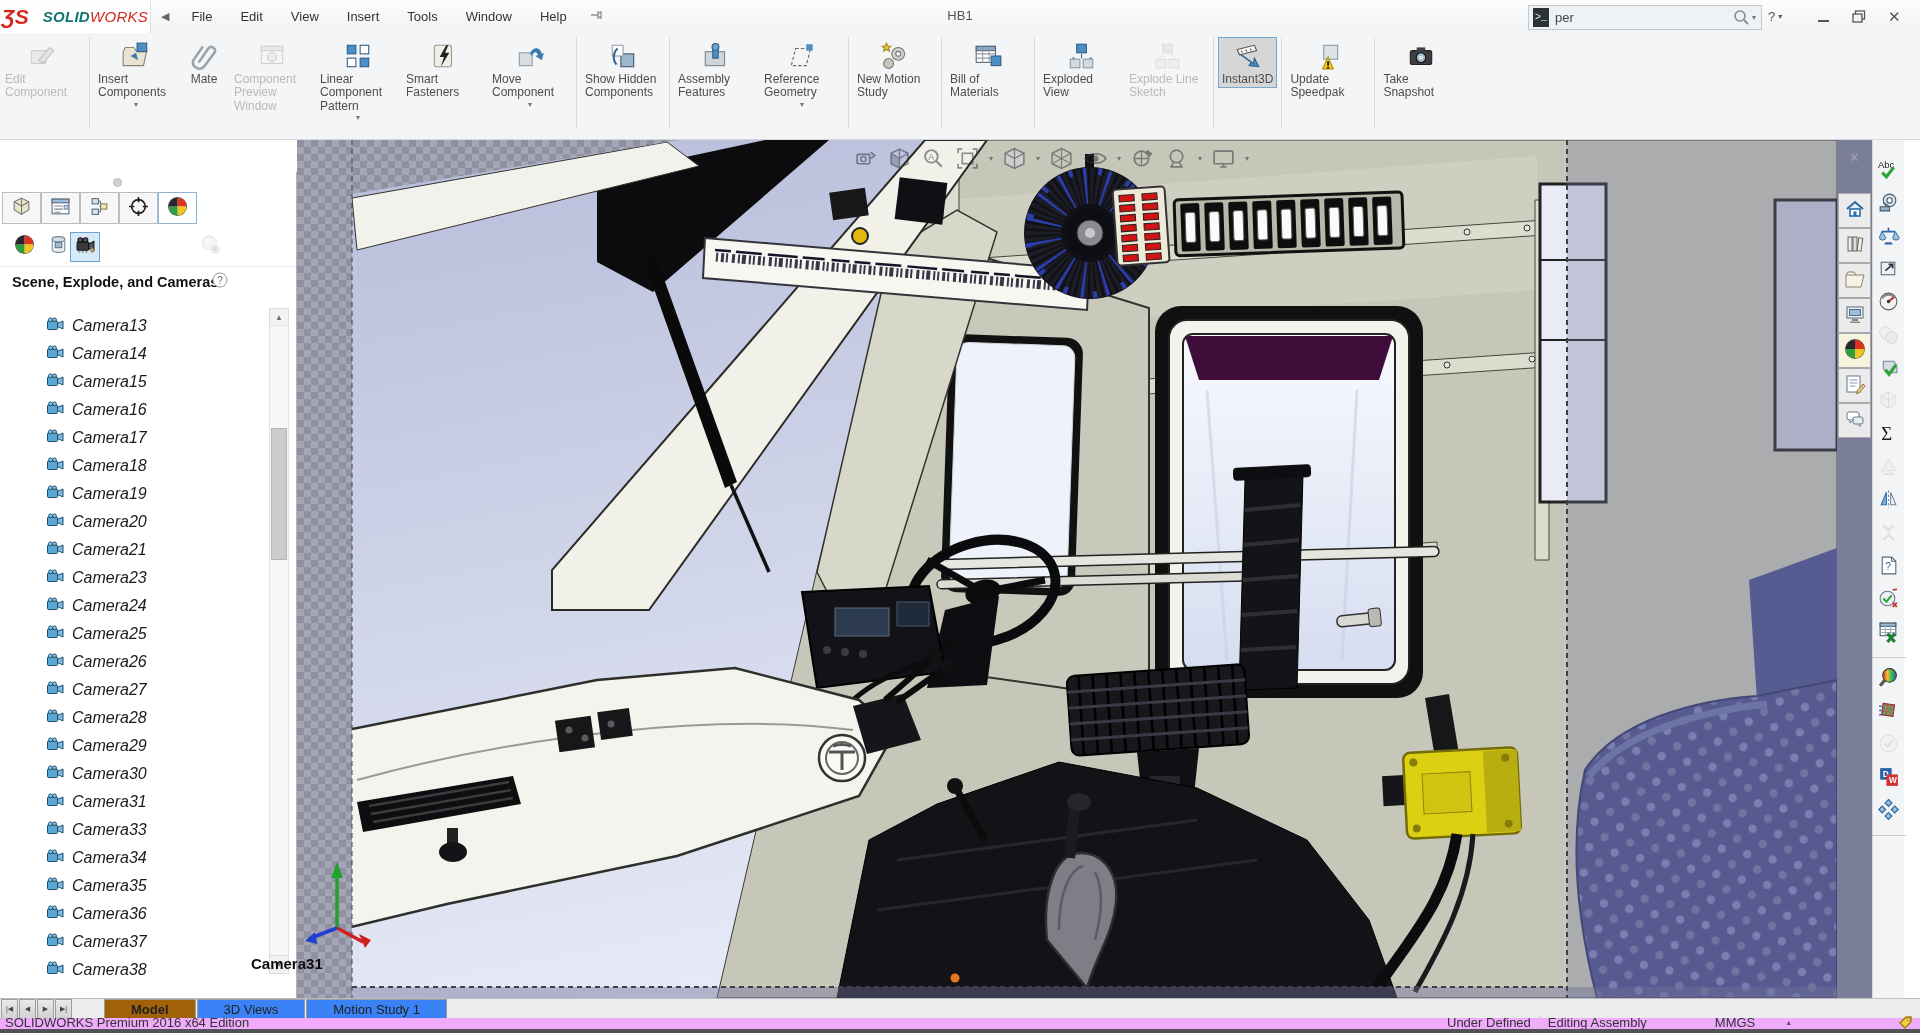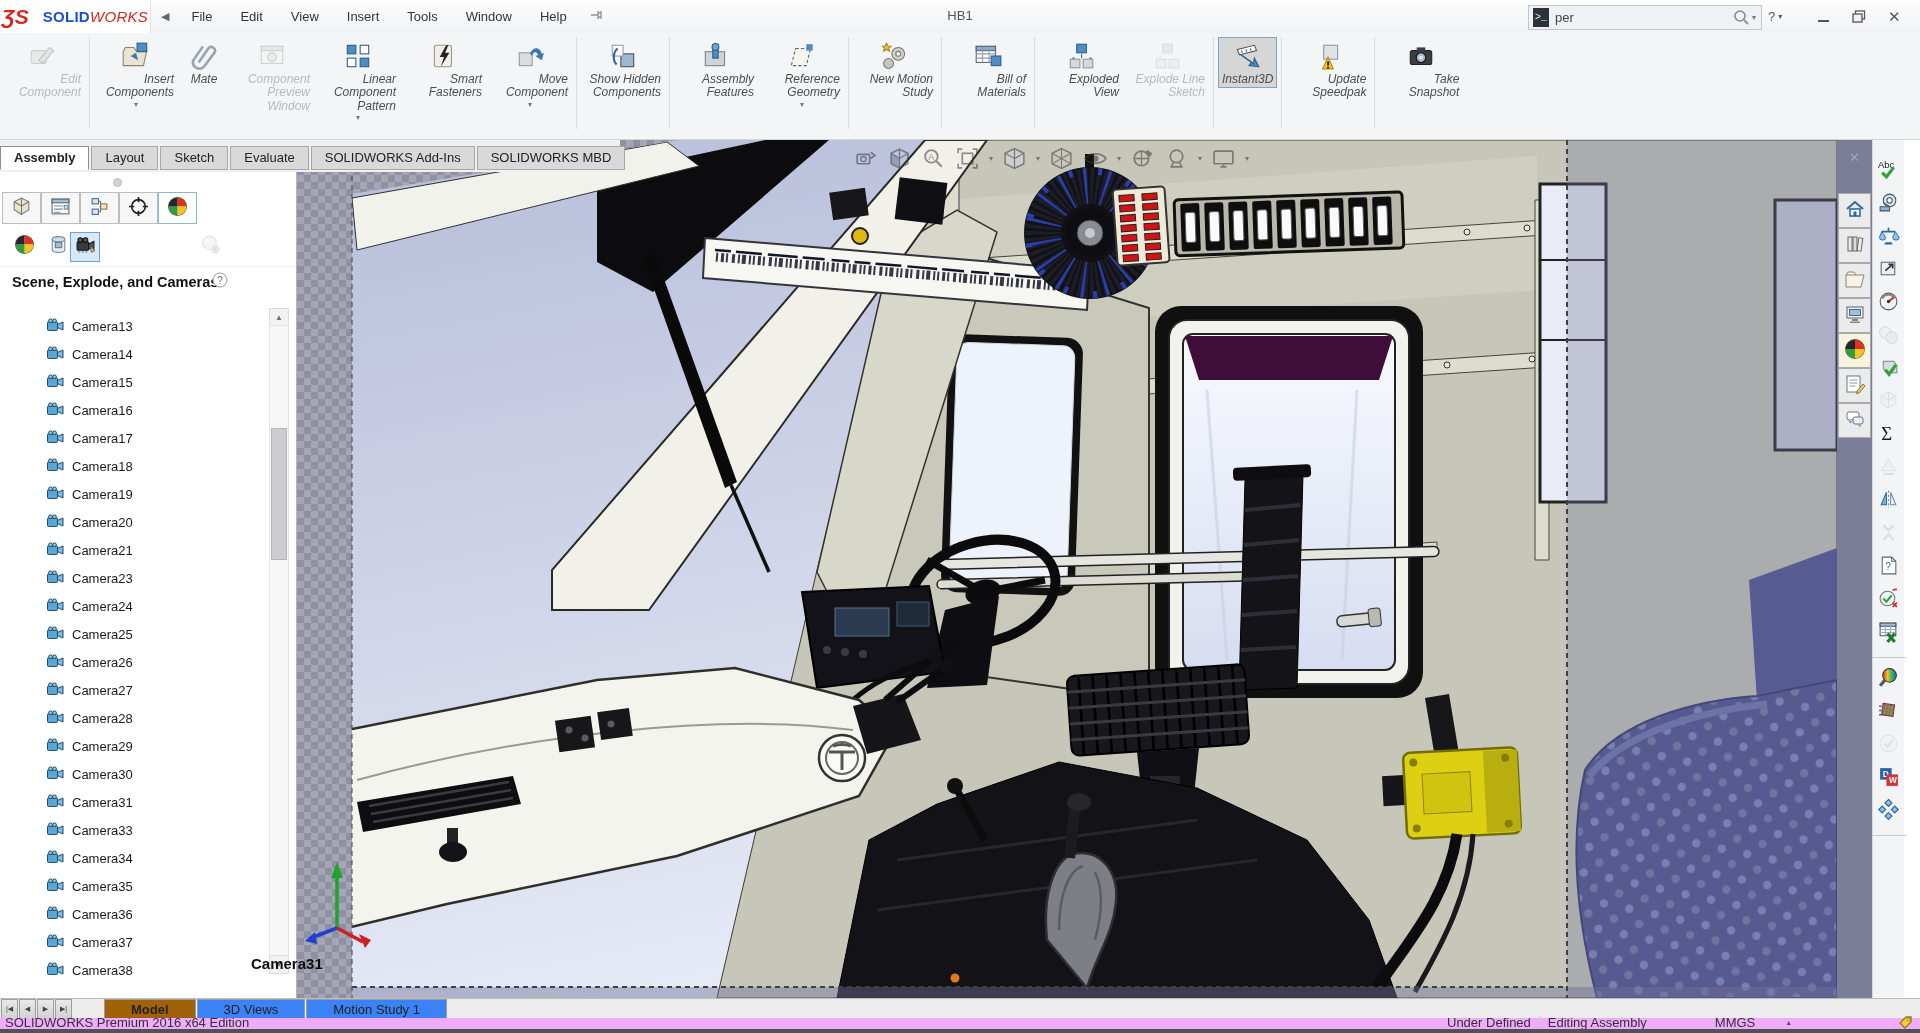--- a/index.html
+++ b/index.html
@@ -5,21 +5,21 @@
   html,body{margin:0;padding:0;background:#dfe0e2;}
   #app{position:relative;width:1920px;height:1033px;overflow:hidden;background:#fff;
        font-family:"Liberation Sans",sans-serif;font-size:13px;color:#333;}
   .abs{position:absolute;}
   
   .titlebar{left:0;top:0;width:1920px;height:33px;background:linear-gradient(#fdfdfe,#f1f2f4);
             border-bottom:1px solid #d9dadc;display:flex;align-items:center;}
   .logo{width:150px;height:32px;display:flex;align-items:center;justify-content:center;
         border-right:1px solid #e2e2e4;background:#fff;}
   .logo .ds{color:#d5281e;font-weight:bold;font-style:italic;font-size:21px;margin-right:14px;}
-  .logo .solid{color:#1d4ed8;font-weight:bold;font-size:15px;letter-spacing:.3px;}
+  .logo .solid{color:#0f766e;font-weight:bold;font-style:italic;font-size:15px;letter-spacing:.3px;}
   .logo .works{color:#d5281e;font-style:italic;font-size:15px;letter-spacing:.3px;}
   .collapse{color:#666;font-size:11px;padding:0 10px;cursor:default;}
   .menubar{display:flex;gap:4px;}
   .menu-item{padding:4px 12px;color:#333;}
   .pin{margin-left:10px;opacity:.7;}
   .doc-title{left:0;right:0;top:8px;text-align:center;color:#555;font-size:13px;pointer-events:none;}
   .searchbox{left:1528px;top:5px;width:232px;height:23px;background:#eef1f6;border:1px solid #c3c6cb;
              display:flex;align-items:center;}
   .search-cmd{width:19px;height:19px;margin:0 4px;background:#2d3238;color:#cfe;display:flex;
               align-items:center;justify-content:center;font-size:10px;font-family:"Liberation Mono",monospace;}
@@ -30,21 +30,21 @@
   .help-ctl{left:1768px;gap:3px;}
   .win-min{left:1818px;}.win-rest{left:1852px;}.win-close{left:1888px;font-size:15px;}
   .minbar{display:inline-block;width:11px;border-bottom:2px solid #555;height:8px;}
   
   .ribbon{left:0;top:33px;width:1920px;height:107px;background:#f4f5f6;border-bottom:1px solid #d5d5d7;
           display:flex;align-items:flex-start;padding-top:4px;box-sizing:border-box;}
   .rbtn{display:flex;flex-direction:column;align-items:center;margin:0 1px;padding:3px 3px 1px;
         max-width:76px;min-width:40px;border:1px solid transparent;}
   .ricon{width:30px;height:30px;}
   .ricon svg{width:30px;height:30px;display:block;}
-  .rlabel{font-size:12px;line-height:1.12;color:#4d4d4d;text-align:right;margin-top:2px;font-style:italic;}
+  .rlabel{font-size:12px;line-height:1.12;color:#4d4d4d;text-align:left;margin-top:2px;}
   .rcaret{font-size:8px;color:#777;margin-top:1px;line-height:1;}
   .rbtn.disabled .rlabel{color:#b9b9b9;}
   .rbtn.disabled .ricon{filter:grayscale(1) opacity(.4);}
   .rbtn.active{background:#d6d6d6;border:1px solid #74a8cc;}
   .rsep{width:1px;height:92px;background:#dcdcde;margin:0 3px;align-self:flex-start;}
   
   .tabstrip{left:0;top:140px;width:620px;height:32px;background:#f0f0f0;z-index:6;}
   .ftabs{position:absolute;left:0;top:6px;display:flex;}
   .ftab{padding:3px 13px 4px;background:#d9d9d9;border:1px solid #a9a9a9;margin-right:2px;color:#222;
         font-size:13px;white-space:nowrap;}
@@ -58,21 +58,21 @@
           align-items:center;justify-content:center;}
   .mgrtab svg{width:21px;height:21px;}
   .mgrtab.active{background:#fff;border-color:#8fb5d2;}
   .subrow{left:0;top:56px;width:296px;height:38px;border-bottom:1px solid #ececee;}
   .subtool{position:absolute;top:4px;width:28px;height:28px;display:flex;align-items:center;justify-content:center;}
   .subtool svg{width:21px;height:21px;}
   .subtool.sel{background:#d6e9f8;border:1px solid #6fa3cc;}
   .panel-header{left:12px;top:102px;font-weight:bold;font-size:14.5px;color:#111;}
   .panel-help{left:212px;top:100px;width:16px;height:16px;}
   .camlist{left:0;top:140px;width:270px;}
-  .cam-item{height:28px;display:flex;align-items:center;padding-left:46px;gap:7px;font-size:13px;color:#1a1a1a;}
+  .cam-item{height:28px;display:flex;align-items:center;padding-left:46px;gap:7px;font-size:16px;color:#1a1a1a;font-style:italic;}
   .cam-item svg{width:19px;height:14px;flex:none;}
   
   .sb{background:#f2f2f3;border:1px solid #dcdcde;color:#707070;display:flex;align-items:center;
       justify-content:center;font-size:8px;}
   .sb-up{left:269px;top:136px;width:18px;height:17px;}
   .sb-track{left:269px;top:153px;width:18px;height:630px;background:#f7f7f8;border:1px solid #e4e4e6;}
   .sb-thumb{left:271px;top:256px;width:14px;height:130px;background:#cdcdd0;border:1px solid #b5b5b8;}
   .sb-down{left:269px;top:783px;width:18px;height:17px;}
   
   .viewport{left:297px;top:140px;width:1540px;height:858px;background:#c9c9bd;overflow:hidden;}
@@ -359,30 +359,20 @@
             <rect x="10" y="6" width="8" height="4" fill="#3d3d42"></rect>
             <circle cx="14" cy="15.5" r="4.5" fill="#9fb6c6" stroke="#111"></circle>
             <circle cx="14" cy="15.5" r="2" fill="#dde8f0"></circle>
           </svg>
         </span>
       <span class="rlabel">Take Snapshot</span>
 
     </div>
     </div>
 
-  <div class="abs tabstrip">
-    <div class="ftabs" id="featureTabs">
-        <div class="ftab active">Assembly</div>
-        <div class="ftab">Layout</div>
-        <div class="ftab">Sketch</div>
-        <div class="ftab">Evaluate</div>
-        <div class="ftab">SOLIDWORKS Add-Ins</div>
-        <div class="ftab">SOLIDWORKS MBD</div>
-      </div>
-  </div>
 
   <div class="abs leftpanel">
     <div class="abs grip"></div>
     <div class="abs mgrtabs" id="mgrTabs">
         <div class="mgrtab">
           <span><svg viewBox="0 0 20 20">
               <path d="M10 2 L17 5.5 V13 L10 17.5 L3 13 V5.5 Z" fill="#e8e4c8" stroke="#777"></path>
               <path d="M10 2 V9.5 L3 5.5 M10 9.5 L17 5.5 M10 9.5 V17.5" stroke="#777" fill="none"></path>
             </svg></span>
         </div>

